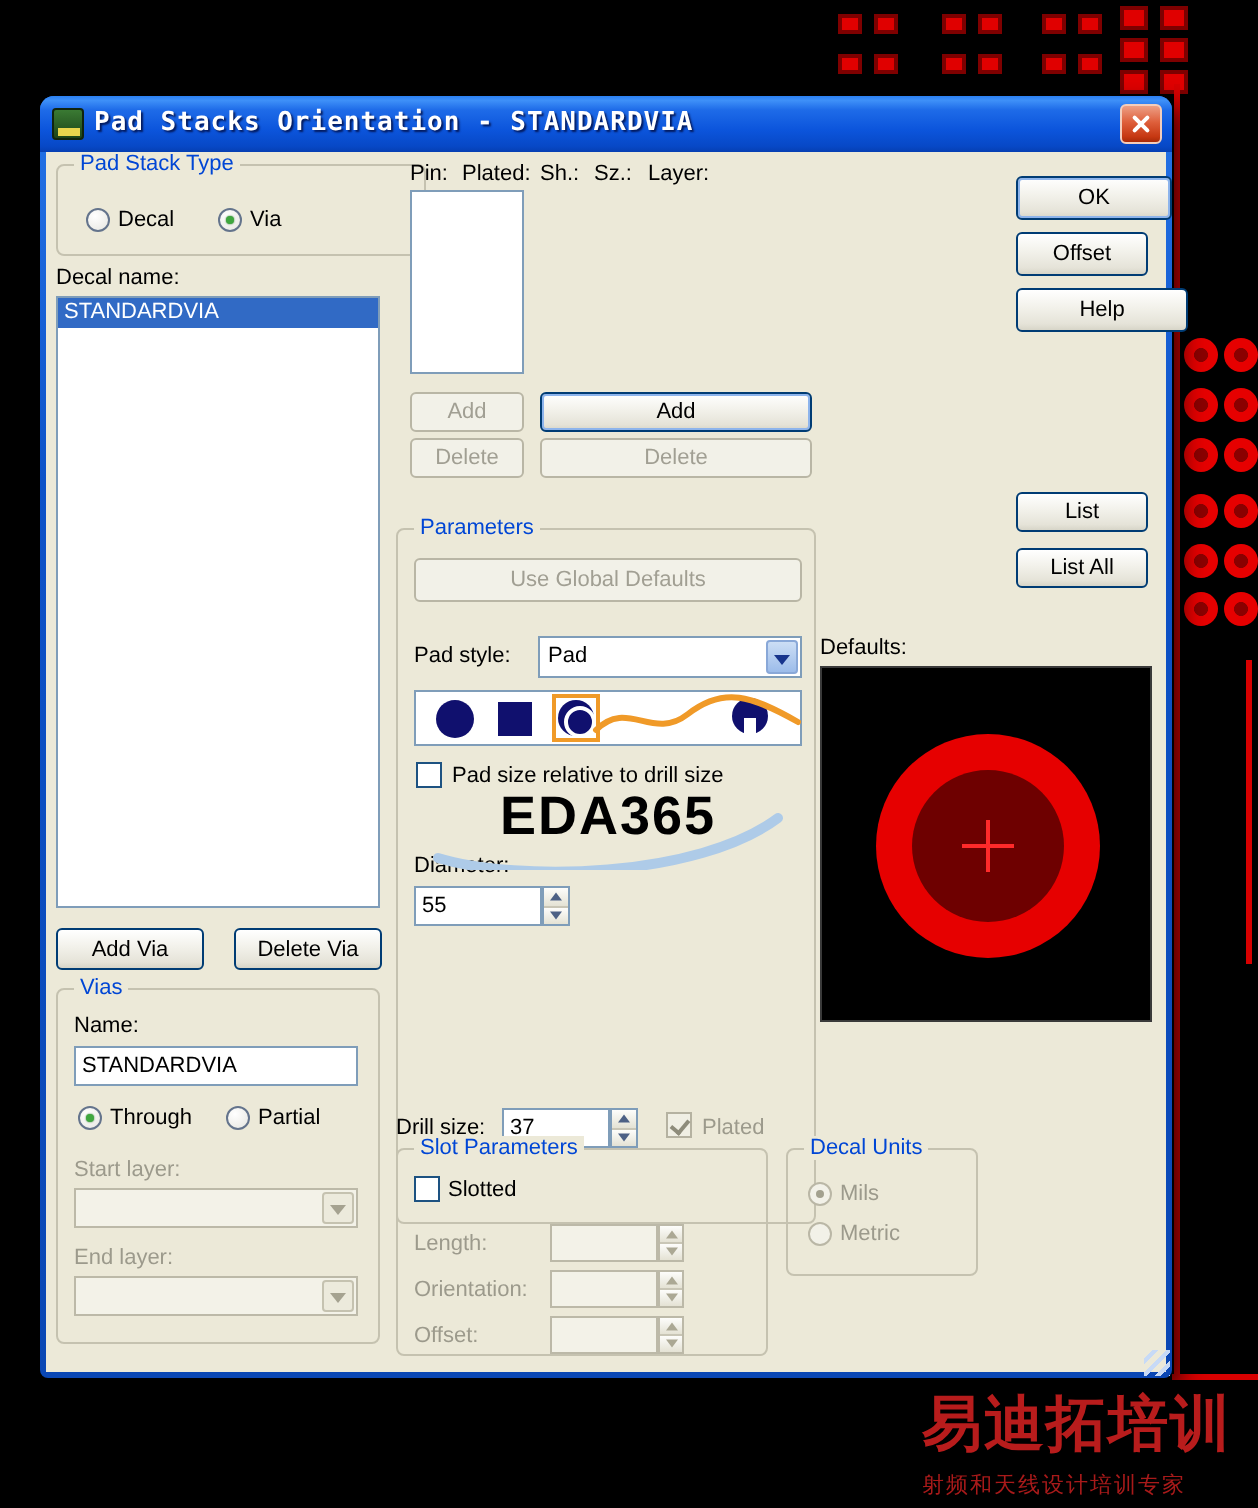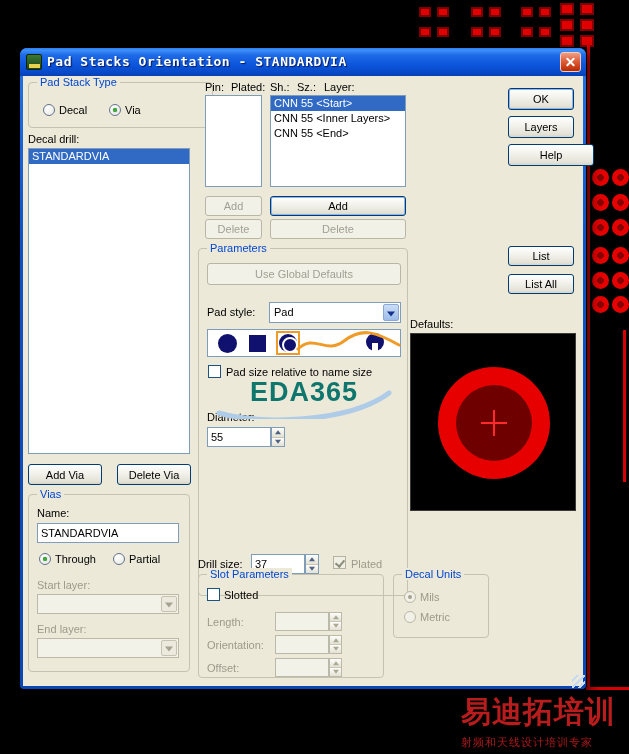--- a/index.html
+++ b/index.html
@@ -61,21 +61,21 @@
   .ic-round{position:absolute;left:10px;top:4px;width:19px;height:19px;border-radius:50%;background:#10106E}
   .ic-square{position:absolute;left:41px;top:5px;width:17px;height:17px;background:#10106E}
   .ic-annular-box{position:absolute;left:68px;top:1px;width:24px;height:24px;border:2px solid #F09A28}
   .ic-annular{position:absolute;left:1px;top:1px;width:18px;height:18px;border-radius:50%;background:#10106E}
   .ic-annular::after{content:"";position:absolute;left:3px;top:3px;width:12px;height:12px;border-radius:50%;border:2px solid #fff;background:#10106E}
   .ic-odd{position:absolute;left:158px;top:3px;width:20px;height:20px}
   .ic-odd::before{content:"";position:absolute;left:0;top:0;width:18px;height:18px;border-radius:50%;background:#10106E}
   .ic-odd::after{content:"";position:absolute;left:6px;top:10px;width:6px;height:9px;background:#fff}
 
   #eda365{position:absolute;left:0;top:128px;width:210px;text-align:center}
-  #eda365 .txt{position:relative;font:bold 27px "Liberation Sans",sans-serif;color:#0f766e;letter-spacing:1px;z-index:2}
+  #eda365 .txt{position:relative;font:bold 27px "Liberation Sans",sans-serif;color:#000000;letter-spacing:1px;z-index:2}
 
   
   #preview{position:absolute;left:387px;top:257px;width:166px;height:178px;background:#000;border:1px solid #3A3A3A}
   #pv-ring{position:absolute;left:27px;top:33px;width:112px;height:112px;border-radius:50%;background:#E60000}
   #pv-hole{position:absolute;left:45px;top:51px;width:76px;height:76px;border-radius:50%;background:#6E0000}
   #pv-ch{position:absolute;left:70px;top:88px;width:26px;height:2px;background:#FF2A2A}
   #pv-cv{position:absolute;left:82px;top:76px;width:2px;height:26px;background:#FF2A2A}
 
   
   .pad{position:absolute;width:12px;height:10px;background:#E00000;border:2px solid #7E0000}
@@ -138,21 +138,21 @@
     <div id="client">
 
       <div class="group" style="left:5px;top:6px;width:185px;height:46px">
         <span class="cap">Pad Stack Type</span>
         <span class="radio" style="left:14px;top:21px"></span>
         <span class="lbl" style="left:30px;top:21px">Decal</span>
         <span class="radio sel" style="left:80px;top:21px"></span>
         <span class="lbl" style="left:96px;top:21px">Via</span>
       </div>
 
-      <span class="lbl" style="left:5px;top:57px">Decal drill:</span>
+      <span class="lbl" style="left:5px;top:57px">Decal name:</span>
 
       <div class="lb" style="left:5px;top:72px;width:162px;height:306px">
         <div class="row sel">STANDARDVIA</div>
       </div>
 
       <div class="btn" style="left:5px;top:388px;width:74px;height:21px">Add Via</div>
       <div class="btn" style="left:94px;top:388px;width:74px;height:21px">Delete Via</div>
 
       <div class="group" style="left:5px;top:418px;width:162px;height:178px">
         <span class="cap">Vias</span>
@@ -174,29 +174,24 @@
 
       <span class="lbl" style="left:182px;top:5px">Pin:</span>
       <span class="lbl" style="left:208px;top:5px">Plated:</span>
       <div class="lb" style="left:182px;top:19px;width:57px;height:92px"></div>
       <div class="btn dis" style="left:182px;top:120px;width:57px;height:20px">Add</div>
       <div class="btn dis" style="left:182px;top:143px;width:57px;height:20px">Delete</div>
 
       <span class="lbl" style="left:247px;top:5px">Sh.:</span>
       <span class="lbl" style="left:274px;top:5px">Sz.:</span>
       <span class="lbl" style="left:301px;top:5px">Layer:</span>
-      <div class="lb" style="left:247px;top:19px;width:136px;height:92px">
-        <div class="row sel">CNN 55 &lt;Start&gt;</div>
-        <div class="row">CNN 55 &lt;Inner Layers&gt;</div>
-        <div class="row">CNN 55 &lt;End&gt;</div>
-      </div>
       <div class="btn def" style="left:247px;top:120px;width:136px;height:20px">Add</div>
       <div class="btn dis" style="left:247px;top:143px;width:136px;height:20px">Delete</div>
 
-      <div class="group" style="left:175px;top:172px;width:210px;height:348px">
+      <div class="group" style="left:175px;top:188px;width:210px;height:348px">
         <span class="cap">Parameters</span>
         <div class="btn dis" style="left:8px;top:14px;width:194px;height:22px">Use Global Defaults</div>
 
         <span class="lbl" style="left:8px;top:57px">Pad style:</span>
         <div class="combo" style="left:70px;top:53px;width:132px;height:21px">
           <span class="val">Pad</span>
           <span class="arrow"></span>
         </div>
 
         <div id="padicons">
@@ -205,21 +200,21 @@
           <span class="ic-annular-box">
               <span class="ic-annular"></span>
             </span>
           <span class="ic-odd"></span>
           <svg class="abs" style="left:88px;top:0;width:106px;height:26px" viewBox="0 0 106 26">
             <path d="M2,19 C18,3 30,25 48,11 S 80,2 103,15" stroke="#F09A28" stroke-width="3" fill="none" stroke-linecap="round"></path>
           </svg>
         </div>
 
         <span class="check" style="left:9px;top:116px"></span>
-        <span class="lbl" style="left:27px;top:117px">Pad size relative to name size</span>
+        <span class="lbl" style="left:27px;top:117px">Pad size relative to drill size</span>
 
         <div id="eda365">
           <svg class="abs" style="left:15px;top:8px;width:180px;height:34px;z-index:1" viewBox="0 0 180 34">
             <path d="M5,28 C45,40 135,38 175,8" stroke="#AECBE8" stroke-width="5" fill="none" stroke-linecap="round"></path>
           </svg>
           <span class="txt">EDA365</span>
         </div>
 
         <span class="lbl" style="left:8px;top:162px">Diameter:</span>
         <input class="inp" style="left: 8px; top: 178px; width: 64px; height: 20px;" value="55">
@@ -263,22 +258,22 @@
             <i class="dn"></i>
           </span>
         <span class="lbl dis" style="left:8px;top:87px">Offset:</span>
         <input class="inp dis" disabled="" style="left: 76px; top: 83px; width: 54px; height: 19px;">
         <span class="spin dis" style="left:130px;top:83px;width:13px;height:19px">
             <i class="up"></i>
             <i class="dn"></i>
           </span>
       </div>
 
-      <div class="btn def" style="left:485px;top:12px;width:66px;height:22px">OK</div>
-      <div class="btn" style="left:485px;top:40px;width:66px;height:22px">Layers</div>
+      <div class="btn def" style="left:485px;top:12px;width:78px;height:22px">OK</div>
+      <div class="btn" style="left:485px;top:40px;width:66px;height:22px">Offset</div>
       <div class="btn" style="left:485px;top:68px;width:86px;height:22px">Help</div>
       <div class="btn" style="left:485px;top:170px;width:66px;height:20px">List</div>
       <div class="btn" style="left:485px;top:198px;width:66px;height:20px">List All</div>
 
       <span class="lbl" style="left:387px;top:242px">Defaults:</span>
       <div id="preview">
         <div id="pv-ring"></div>
         <div id="pv-hole"></div>
         <div id="pv-ch"></div>
         <div id="pv-cv"></div>

